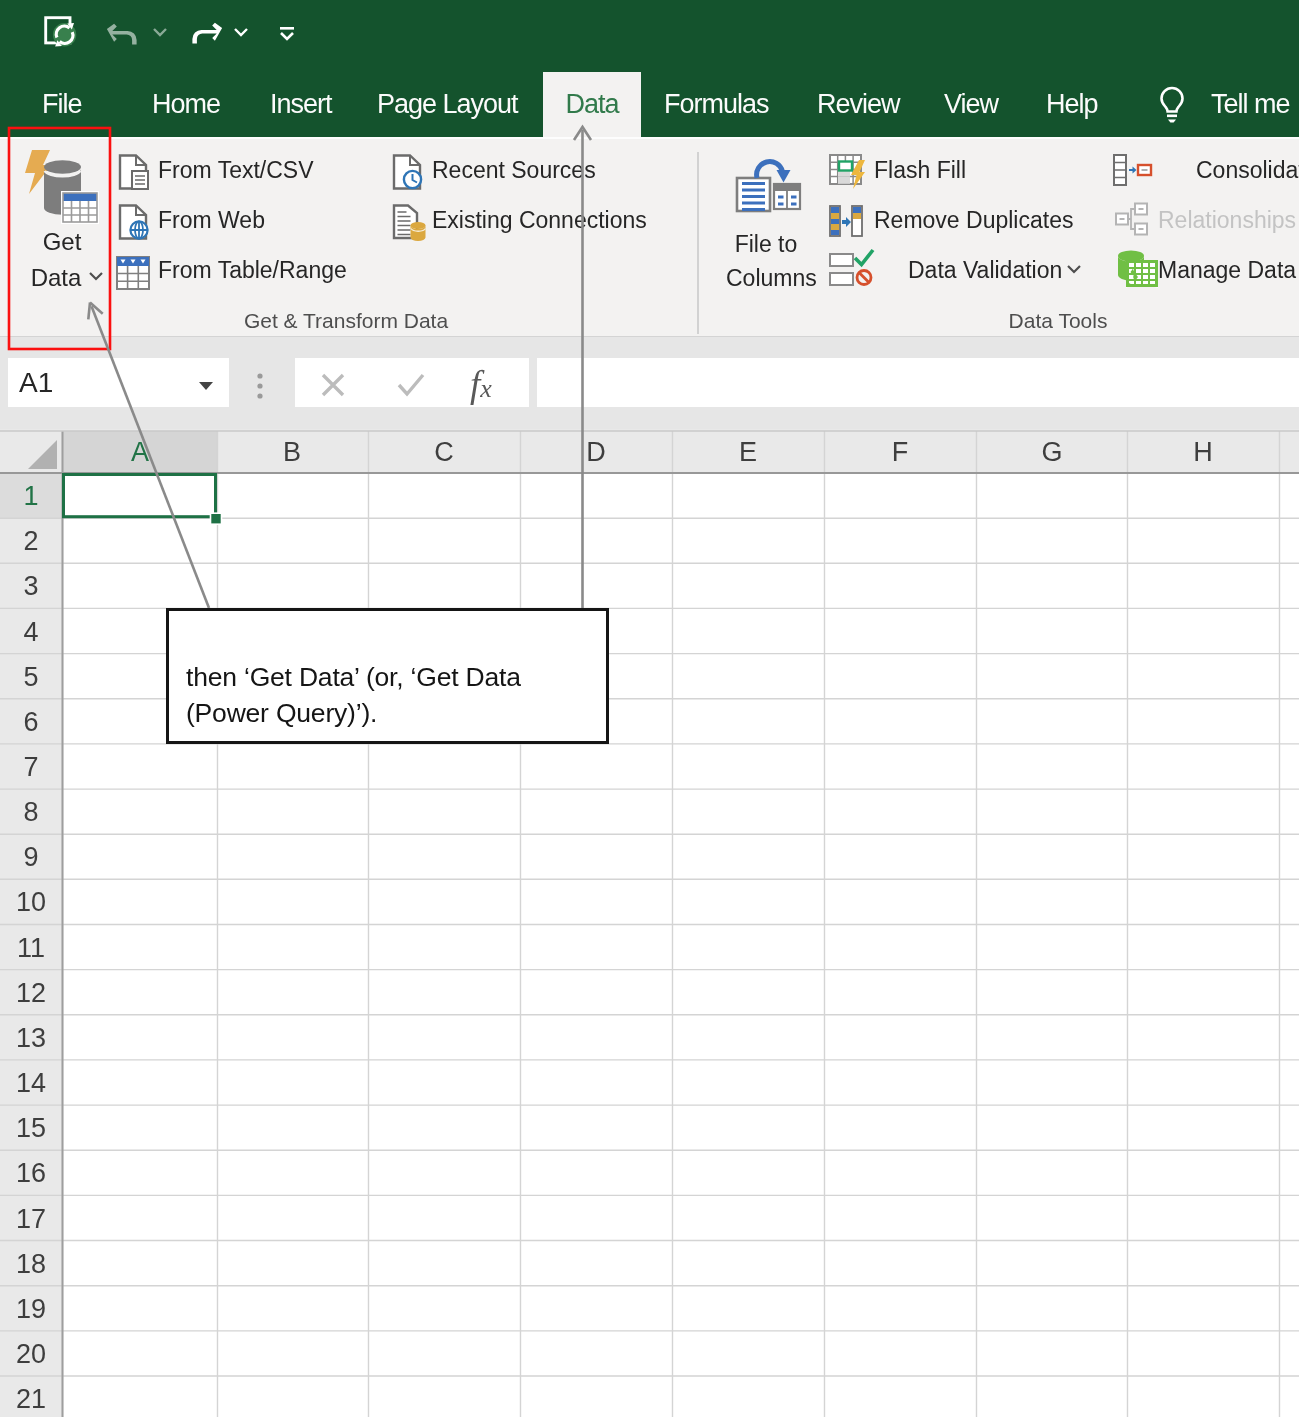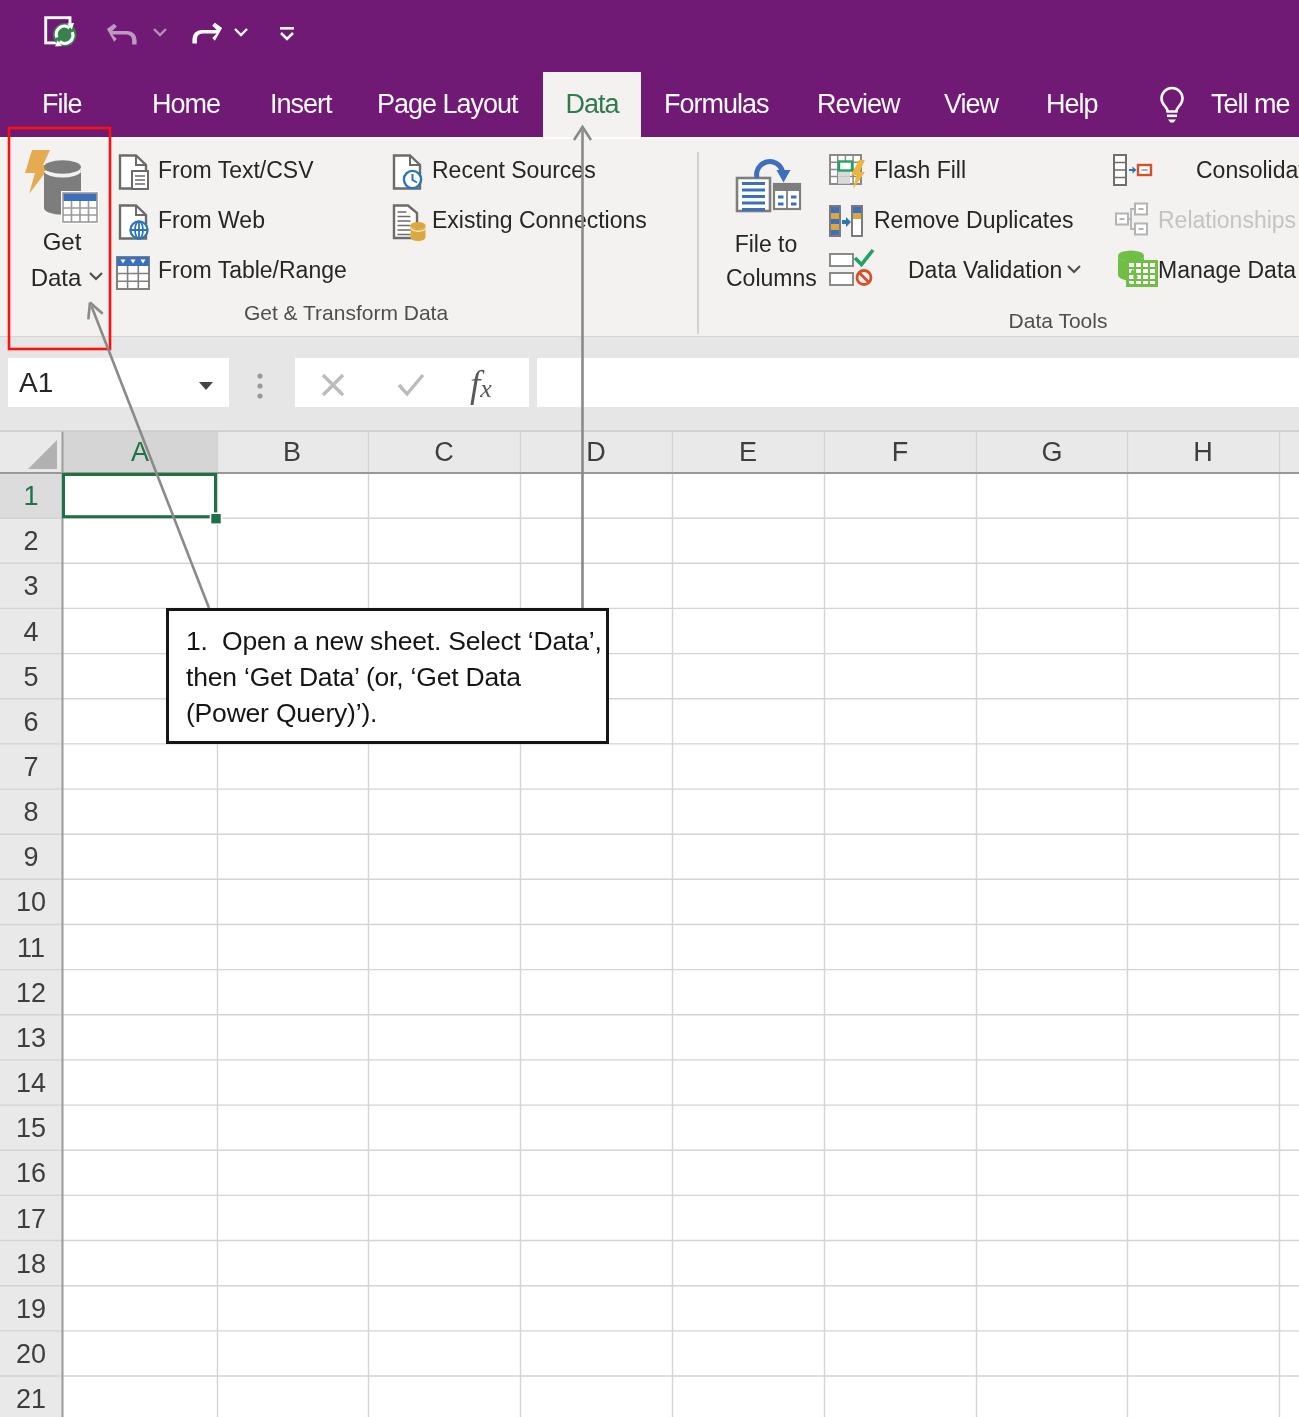--- a/index.html
+++ b/index.html
@@ -1,20 +1,20 @@
 <!DOCTYPE html>
 <html><head>
 <meta charset="utf-8">
 <style>
   * { margin:0; padding:0; box-sizing:border-box; }
   html,body { width:1299px; height:1417px; background:#ffffff; }
   body { font-family:"Liberation Sans", sans-serif; position:relative; overflow:hidden; }
   .abs { position:absolute; }
   
-  #titlebar { position:absolute; left:0; top:0; width:1299px; height:137px; background:#701a75; }
+  #titlebar { position:absolute; left:0; top:0; width:1299px; height:137px; background:#14532d; }
   .menuitem { position:absolute; top:89px; color:#fbfbfb; font-size:27px; letter-spacing:-1px; white-space:nowrap; }
   #datatab { position:absolute; left:543px; top:72px; width:98px; height:65px; background:#f3f2f1; }
   #datatab span { position:absolute; left:0; right:0; top:17px; text-align:center; color:#317a4b; font-size:27px; letter-spacing:-1px; }
   
   #ribbon { position:absolute; left:0; top:137px; width:1299px; height:199px; background:#f3f2f1; border-top:2px solid #fdfdfd; }
   .rlabel { position:absolute; font-size:23px; color:#262626; white-space:nowrap; }
   .glabel { position:absolute; font-size:21px; color:#4e4e4e; white-space:nowrap; transform:translateX(-50%); }
   .vsep { position:absolute; width:2px; background:#d2d2d2; }
   
   #fbar { position:absolute; left:0; top:336px; width:1299px; height:93px; background:#e6e6e6; border-top:1.5px solid #d4d4d4;padding-left:16px; }
@@ -229,21 +229,21 @@
     <path d="M10 13 h32 v28 l-10 -2.5 h-18 l-4 2.5z" fill="#ffffff"></path>
     <rect x="11.5" y="14.5" width="29" height="24" fill="none" stroke="#70bf44" stroke-width="3"></rect>
     <g stroke="#70bf44" stroke-width="2">
       <path d="M11.5 21 h29 M11.5 27 h29 M11.5 33 h29"></path>
       <path d="M19 14.5 v24 M26 14.5 v24 M33 14.5 v24"></path>
     </g>
     <path d="M13 36 l-3 4 8 -1z" fill="#70bf44"></path>
     <path d="M14.5 25 l2.8 -3.8 v2.3 h1.9 v3 h-1.9 v2.3z M22 30 l-2.8 3.8 v-2.3 h-1.9 v-3 h1.9 v-2.3z" fill="#70bf44"></path>
   </svg>
   <div class="rlabel" style="left:1158px;top:118px;">Manage Data Model</div>
-  <div class="glabel" style="left:346px; top:162px;">Get &amp; Transform Data</div>
+  <div class="glabel" style="left:346px; top:170px;">Get &amp; Transform Data</div>
   <div class="glabel" style="left:1058px; top:170px;">Data Tools</div>
   <div class="vsep" style="left:697px; top:13px; height:182px;"></div>
 </div>
 <div id="fbar">
 
   <div class="whitebox" style="left:8px;top:21px;width:221px;height:49px;"></div>
   <div class="abs" style="left:19px;top:30px;font-size:28px;color:#262626;">A1</div>
   <svg class="abs" style="left:197px;top:43px;" width="18" height="12" viewBox="0 0 18 12">
     <path d="M2 2 h14 l-7 8z" fill="#444444"></path>
   </svg>
@@ -308,16 +308,15 @@
 </svg>
 <svg id="overlay" width="1299" height="1417" viewBox="0 0 1299 1417" style="pointer-events:none;">
 <rect x="9" y="128" width="101" height="221" fill="none" stroke="#fb1010" stroke-width="2.6"></rect>
 <path d="M582.5 130 V608" stroke="#8a8a8a" stroke-width="2.6" fill="none"></path>
 <path d="M574 140 L582.5 127 L591 140" stroke="#8a8a8a" stroke-width="2.6" fill="none"></path>
 <path d="M91.5 306.2 L209.0 608.0" stroke="#8a8a8a" stroke-width="2.6" fill="none"></path>
 <path d="M90.0 302.5 L88.3 319.4" stroke="#8a8a8a" stroke-width="2.6" fill="none"></path>
 <path d="M90.0 302.5 L102.7 313.8" stroke="#8a8a8a" stroke-width="2.6" fill="none"></path>
 </svg>
 <div id="note">
-  <div style="top:15px;">1.&nbsp;&nbsp;Open a new sheet. Select ‘Data’,</div>
   <div style="top:51px;">then ‘Get Data’ (or, ‘Get Data</div>
   <div style="top:87px;">(Power Query)’).</div>
 </div>
 
 </body></html>

